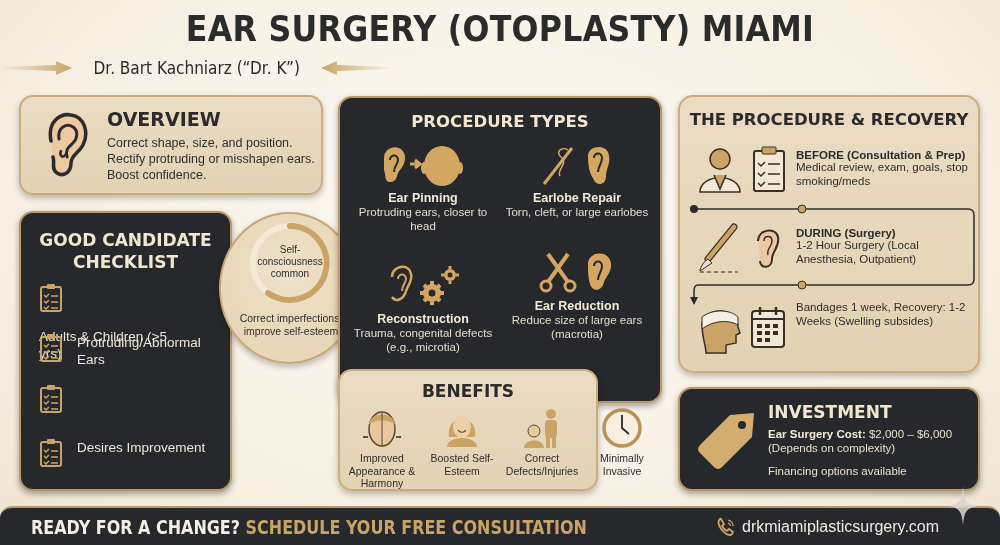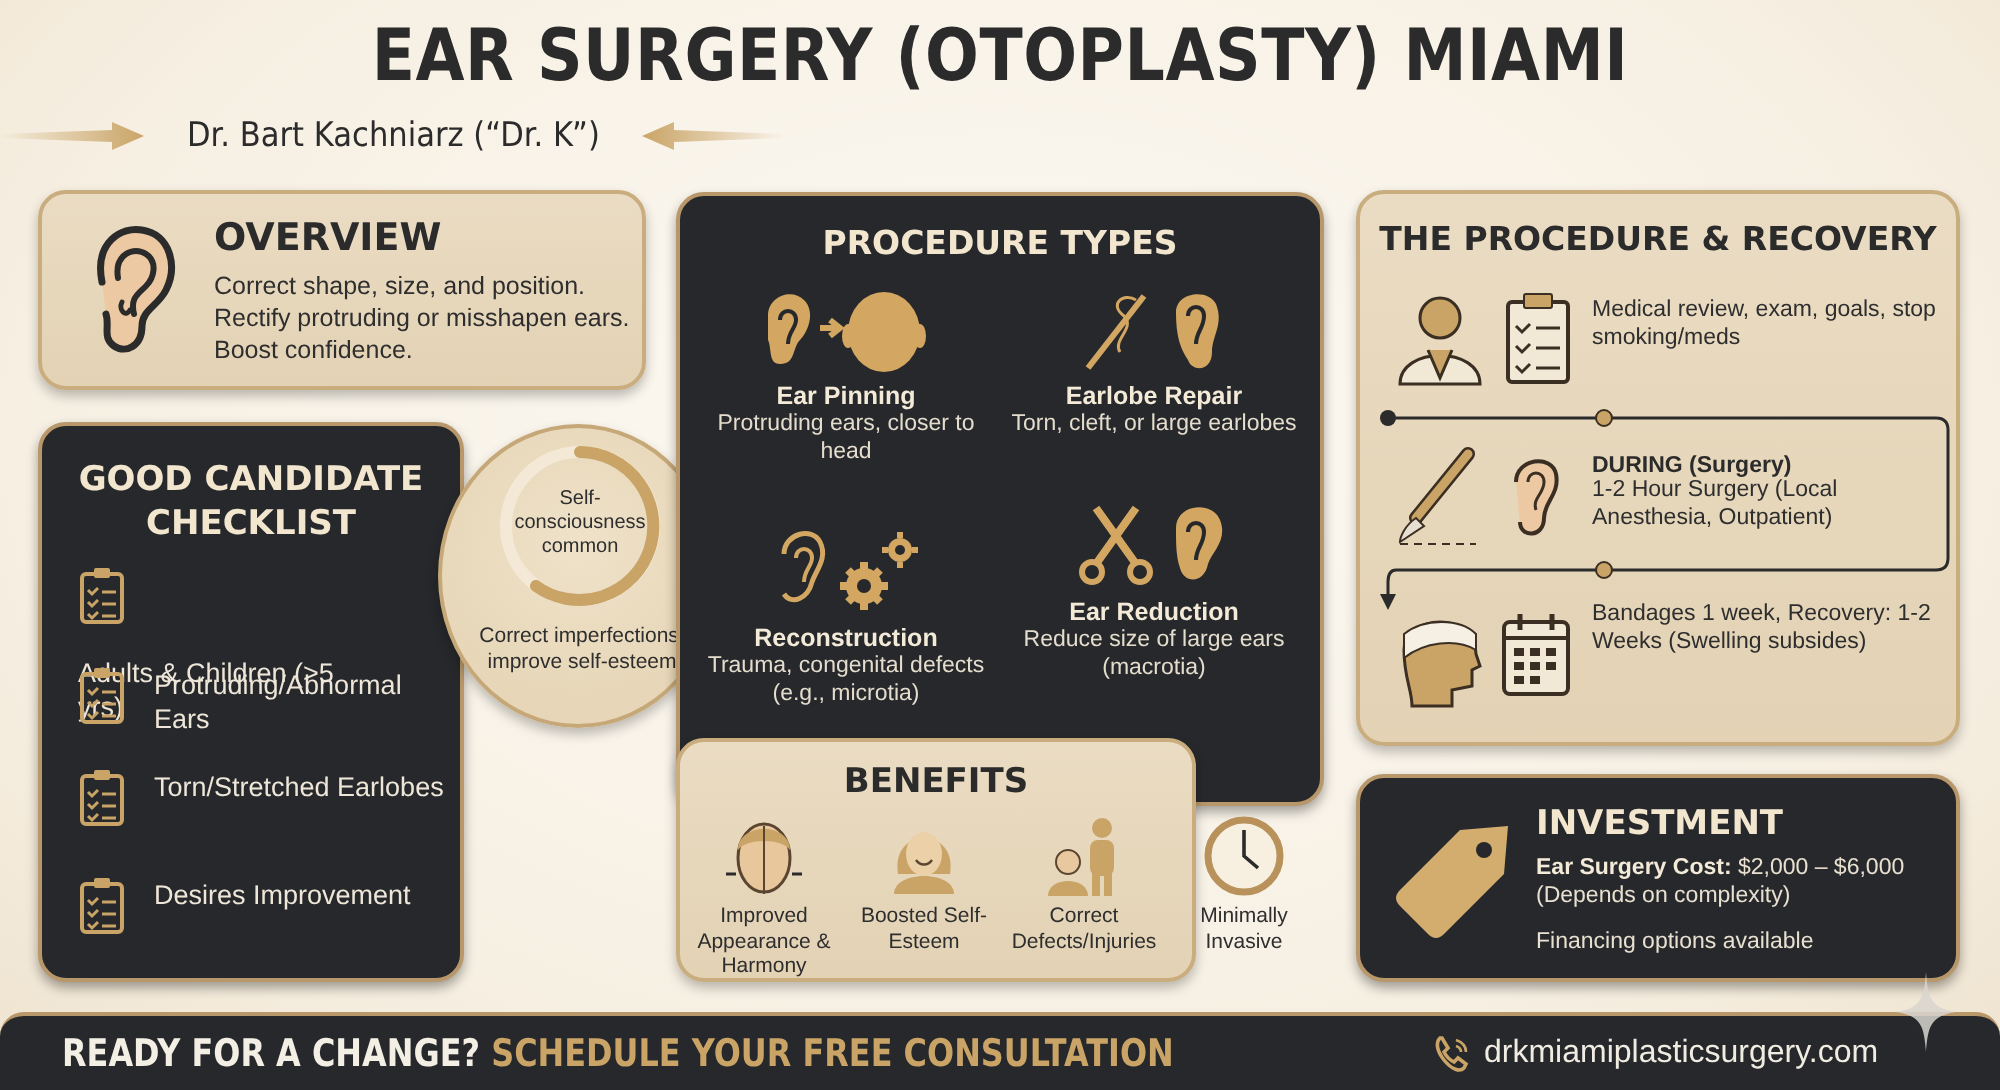--- a/index.html
+++ b/index.html
@@ -66,21 +66,21 @@
   .ptype .desc { color: #e4dccd; font-size: 11.5px; line-height: 14px; }
 
   
   #benefits { left: 338px; top: 369px; width: 260px; height: 122px; }
   #benefits h2 { position: absolute; top: 10px; width: 100%; text-align: center; font-size: 17px; font-weight: 800; color: #2b2b2b; font-family: "DejaVu Sans", sans-serif; }
   .benefit { position: absolute; top: 36px; width: 80px; text-align: center; }
   .benefit svg { display: block; margin: 0 auto; width: 42px; height: 42px; }
   .benefit span { display: block; font-size: 10.5px; line-height: 12.5px; color: #2e2e2e; margin-top: 3px; }
 
   
-  #recovery { left: 678px; top: 95px; width: 302px; height: 278px; }
+  #recovery { left: 678px; top: 95px; width: 302px; height: 278px; border-radius: 15px; }
   #recovery h2 { position: absolute; top: 13px; width: 100%; text-align: center; font-size: 16.5px; font-weight: 800; color: #2b2b2b; font-family: "DejaVu Sans", sans-serif; }
   .stage { position: absolute; left: 116px; width: 184px; }
   .stage .st { font-weight: 700; font-size: 11.5px; color: #2b2b2b; }
   .stage .sd { font-size: 11.5px; line-height: 13.5px; color: #2e2e2e; }
   .stage-icons { position: absolute; left: 18px; }
 
   
   #invest { left: 678px; top: 387px; width: 302px; height: 104px; }
   #invest .tag { position: absolute; left: 16px; top: 20px; width: 62px; height: 62px; }
   #invest h2 { position: absolute; left: 88px; top: 13px; font-size: 17px; font-weight: 800; color: #f2e6cf; font-family: "DejaVu Sans", sans-serif; }
@@ -160,21 +160,20 @@
       </svg>
     <span>Protruding/Abnormal Ears</span>
   </div>
   <div class="check-item" style="top:171px;">
     <svg viewBox="0 0 24 30">
         <rect x="2" y="4" width="20" height="24" rx="2" fill="none" stroke="#c9a466" stroke-width="2"></rect>
         <rect x="8" y="1" width="8" height="5" rx="1" fill="#c9a466"></rect>
         <path d="M5 12 l2 2 l3-3 M5 18 l2 2 l3-3 M5 24 l2 2 l3-3" stroke="#c9a466" stroke-width="1.5" fill="none"></path>
         <path d="M12 13 h7 M12 19 h7 M12 25 h7" stroke="#c9a466" stroke-width="1.5"></path>
       </svg>
-    <span>Torn/Stretched Earlobes</span>
   </div>
   <div class="check-item" style="top:225px;">
     <svg viewBox="0 0 24 30">
         <rect x="2" y="4" width="20" height="24" rx="2" fill="none" stroke="#c9a466" stroke-width="2"></rect>
         <rect x="8" y="1" width="8" height="5" rx="1" fill="#c9a466"></rect>
         <path d="M5 12 l2 2 l3-3 M5 18 l2 2 l3-3 M5 24 l2 2 l3-3" stroke="#c9a466" stroke-width="1.5" fill="none"></path>
         <path d="M12 13 h7 M12 19 h7 M12 25 h7" stroke="#c9a466" stroke-width="1.5"></path>
       </svg>
     <span>Desires Improvement</span>
   </div>
@@ -299,20 +298,21 @@
           <path d="M16 30 L22 44 L28 30" stroke="#3a2f22" stroke-width="1.5" fill="#c9a466"></path>
         </g>
       <g>
           <rect x="56" y="6" width="30" height="40" rx="2" fill="#f2e8d6" stroke="#3a2f22" stroke-width="2"></rect>
           <rect x="64" y="2" width="14" height="7" rx="1" fill="#c9a466" stroke="#3a2f22" stroke-width="1"></rect>
           <path d="M60 18 l3 3 l4-4 M60 28 l3 3 l4-4 M60 38 l3 3 l4-4 M70 19 h12 M70 29 h12 M70 39 h12" stroke="#3a2f22" stroke-width="1.5" fill="none"></path>
         </g>
     </svg>
   </div>
   <div class="stage" style="top:52px;">
+    <div class="st">BEFORE (Consultation &amp; Prep)</div>
     <div class="sd">Medical review, exam, goals, stop smoking/meds</div>
   </div>
 
   <svg style="position:absolute; left:8px; top:100px;" width="290" height="110" viewBox="0 0 290 110">
     <path d="M6 12 H280 Q286 12 286 18 V82 Q286 88 280 88 H10 Q6 88 6 94 V104" stroke="#2b2b2b" stroke-width="1.5" fill="none"></path>
     <circle cx="6" cy="12" r="4" fill="#2b2b2b"></circle>
     <circle cx="114" cy="12" r="4" fill="#c9a466" stroke="#3a2f22" stroke-width="1"></circle>
     <circle cx="114" cy="88" r="4" fill="#c9a466" stroke="#3a2f22" stroke-width="1"></circle>
     <path d="M2 100 L6 108 L10 100" fill="#2b2b2b"></path>
   </svg>

